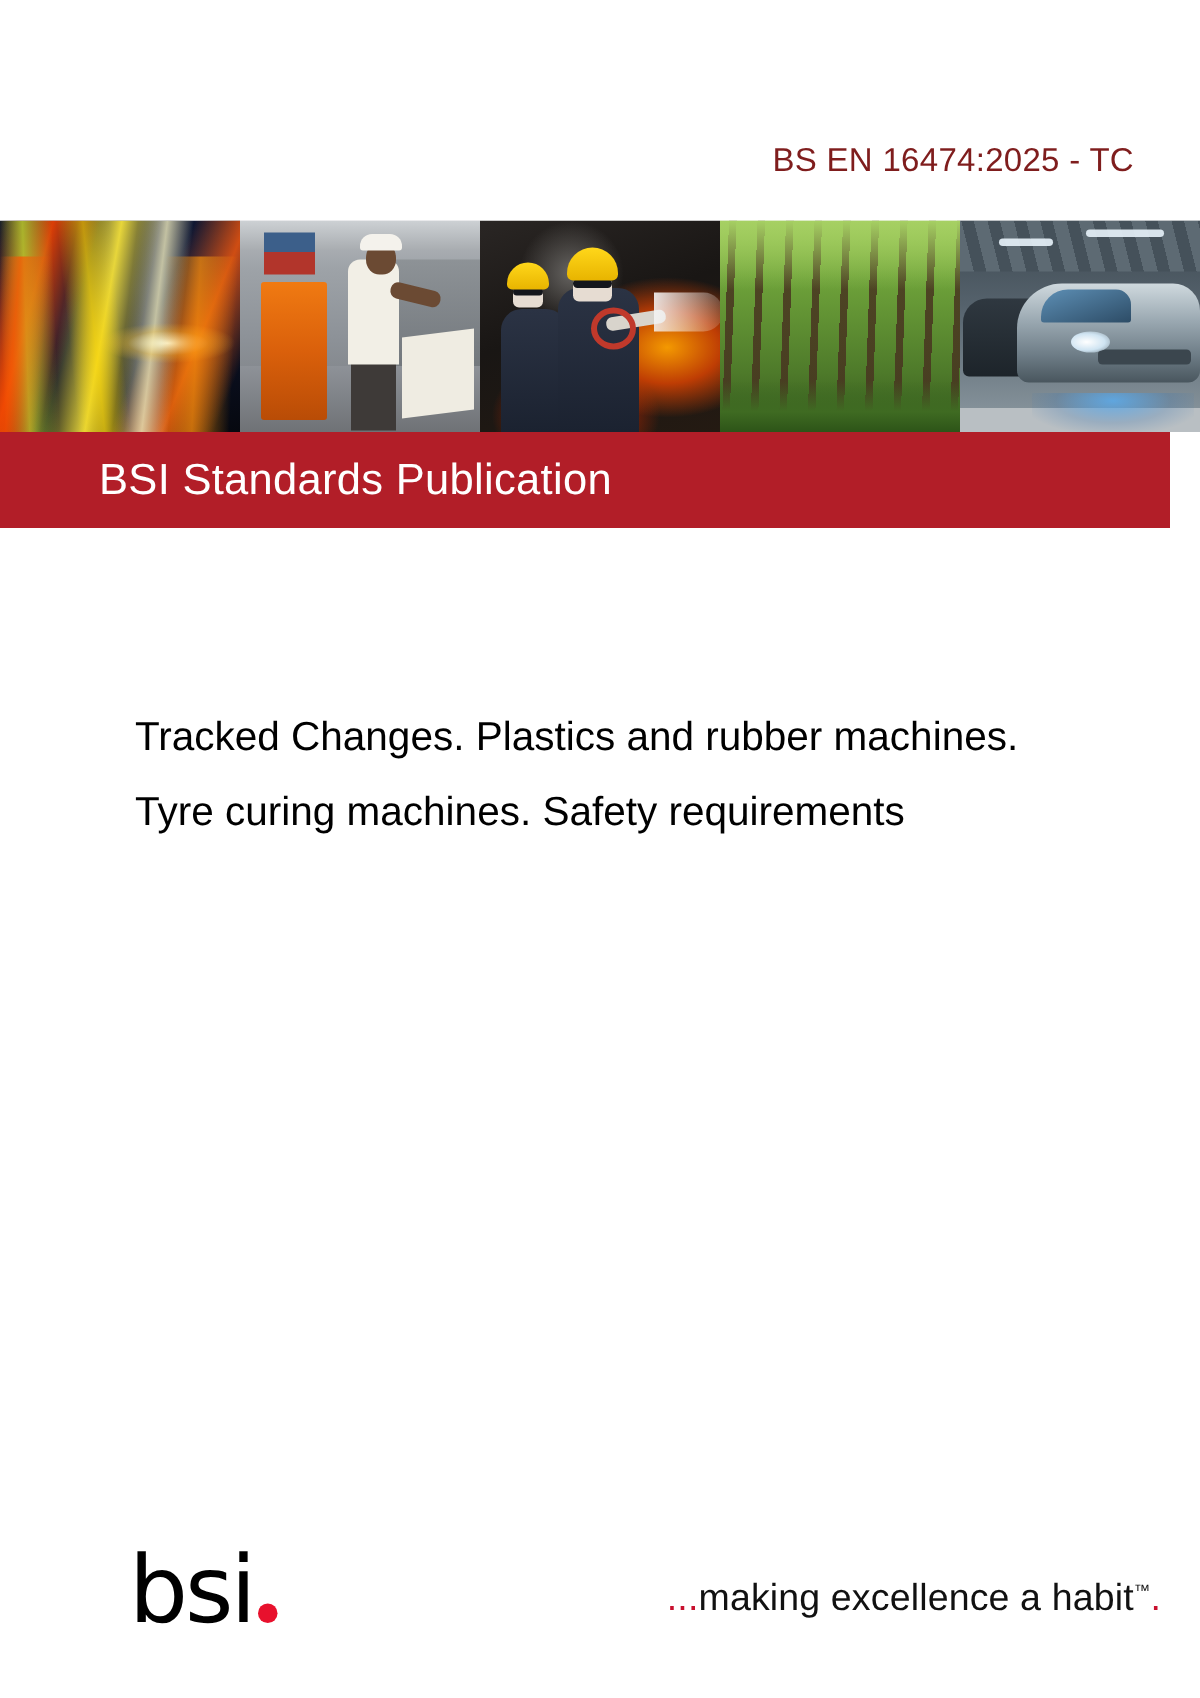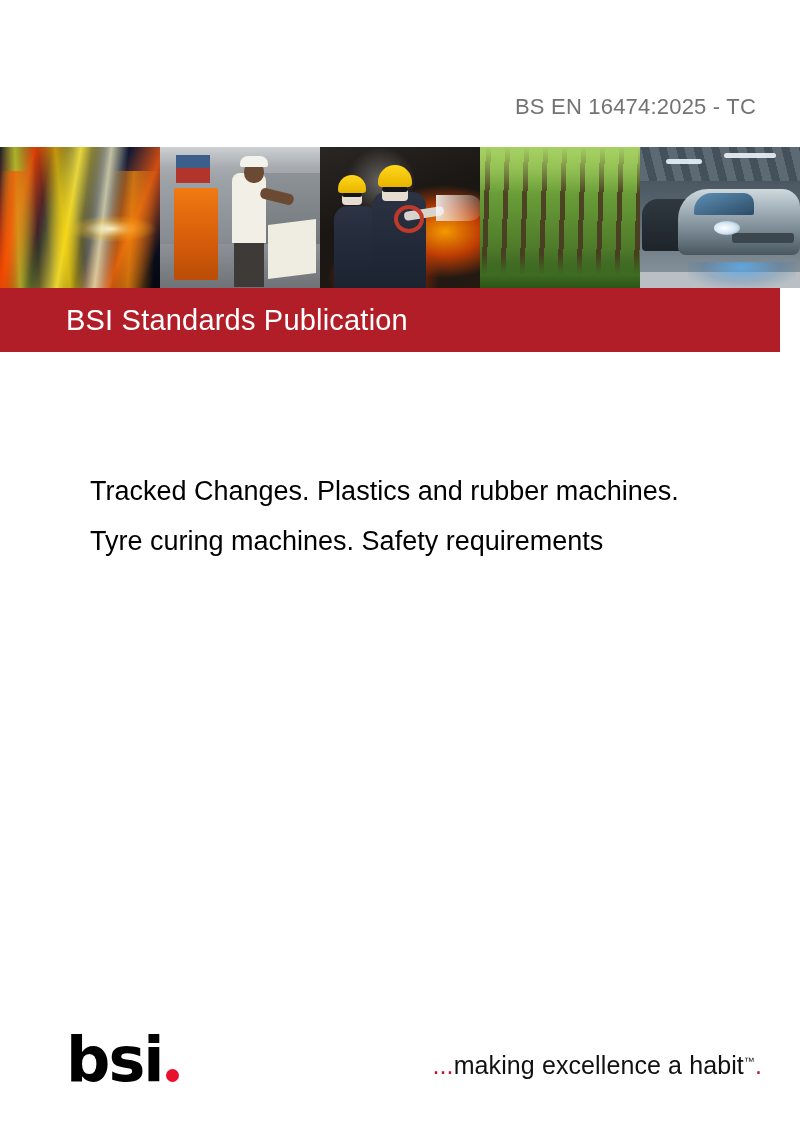--- a/index.html
+++ b/index.html
@@ -18,21 +18,21 @@
   }
 
   
   .doc-ref {
     position: absolute;
     top: 94px;
     right: 44px;
     font-size: 22px;
     font-weight: 400;
     letter-spacing: 0.2px;
-    color: #737373;
+    color: #7f1d1d;
     white-space: nowrap;
   }
 
   
   .banner {
     position: absolute;
     top: 147px;
     left: 0;
     width: 800px;
     height: 205px;
@@ -288,37 +288,38 @@
     position: absolute;
     left: 66px;
     bottom: 44px;
     height: 62px;
     display: flex;
     align-items: flex-end;
   }
   .logo-text {
     font-family: "DejaVu Sans", sans-serif;
     font-size: 62px;
-    font-weight: 700;
+    font-weight: 400;
     line-height: 0.9;
     letter-spacing: -2px;
     color: #000000;
+    margin-left: 20px;
   }
   .logo-dot {
     width: 13px;
     height: 13px;
     border-radius: 50%;
     background: #e8112d;
     margin-left: 3px;
     margin-bottom: 6px;
   }
 
   .tagline {
     position: absolute;
-    right: 38px;
+    right: 26px;
     bottom: 52px;
     font-size: 25px;
     color: #111111;
     white-space: nowrap;
     letter-spacing: 0.1px;
     margin-left: 48px;
   }
   .tagline .dots { color: #c8102e; }
   .tagline .period { color: #c8102e; }
   .tagline .tm {

